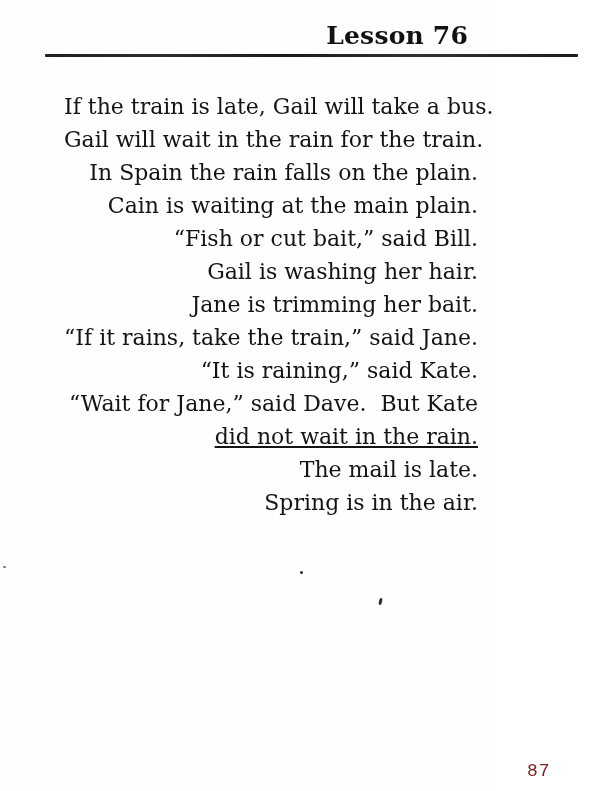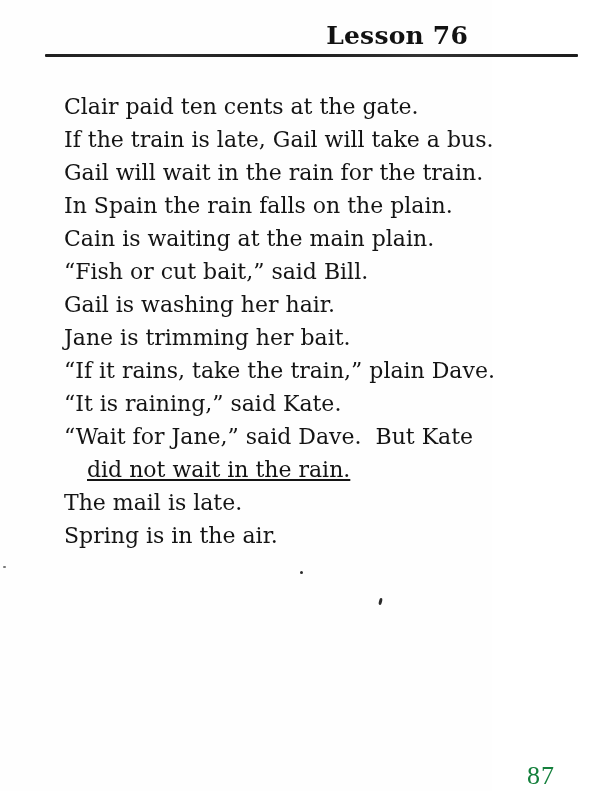--- a/index.html
+++ b/index.html
@@ -12,20 +12,21 @@
     background: #ffffff;
     font-family: "DejaVu Serif", serif;
     color: #161616;
     overflow: hidden;
   }
   .page {
     position: relative;
     width: 492px;
     height: 791px;
     background: #fefefe;
+    text-align: right;
   }
   .lesson-title {
     position: absolute;
     top: 21px;
     right: 24px;
     font-size: 25px;
     font-weight: 700;
     letter-spacing: 0.2px;
     color: #121212;
     white-space: pre;
@@ -52,24 +53,24 @@
     color: #141414;
   }
   .line.indented {
     padding-left: 23px;
     text-decoration: underline;
   }
   .page-number {
     position: absolute;
     top: 761px;
     left: 527px;
-    font-family: Liberation Serif, serif;
-    font-size: 26px;
+    font-family: Liberation Mono, monospace;
+    font-size: 18px;
     letter-spacing: 1px;
-    color: #15803d;
+    color: #7f1d1d;
   }
   
   .speck {
     position: absolute;
     background: #2a2a2a;
     border-radius: 50%;
   }
   .speck-a { top: 571px; left: 300px; width: 3px; height: 3px; }
   .speck-b {
     top: 598px; left: 379px; width: 3px; height: 7px;
@@ -81,29 +82,28 @@
 </head>
 <body>
 
 <div class="page">
 
   <span class="lesson-title">Lesson 76</span>
 
   <div class="header-rule"></div>
 
   <div class="text-block">
-    <div class="line">Clair paid ten cents at the gate.</div>
     <div class="line">If the train is late, Gail will take a bus.</div>
     <div class="line">Gail will wait in the rain for the train.</div>
     <div class="line">In Spain the rain falls on the plain.</div>
     <div class="line">Cain is waiting at the main plain.</div>
     <div class="line">“Fish or cut bait,” said Bill.</div>
     <div class="line">Gail is washing her hair.</div>
     <div class="line">Jane is trimming her bait.</div>
-    <div class="line">“If it rains, take the train,” plain Dave.</div>
+    <div class="line">“If it rains, take the train,” said Jane.</div>
     <div class="line">“It is raining,” said Kate.</div>
     <div class="line">“Wait for Jane,” said Dave.  But Kate</div>
     <div class="line indented">did not wait in the rain.</div>
     <div class="line">The mail is late.</div>
     <div class="line">Spring is in the air.</div>
   </div>
 
   <div class="speck speck-a"></div>
   <div class="speck speck-b"></div>
   <div class="speck speck-c"></div>

